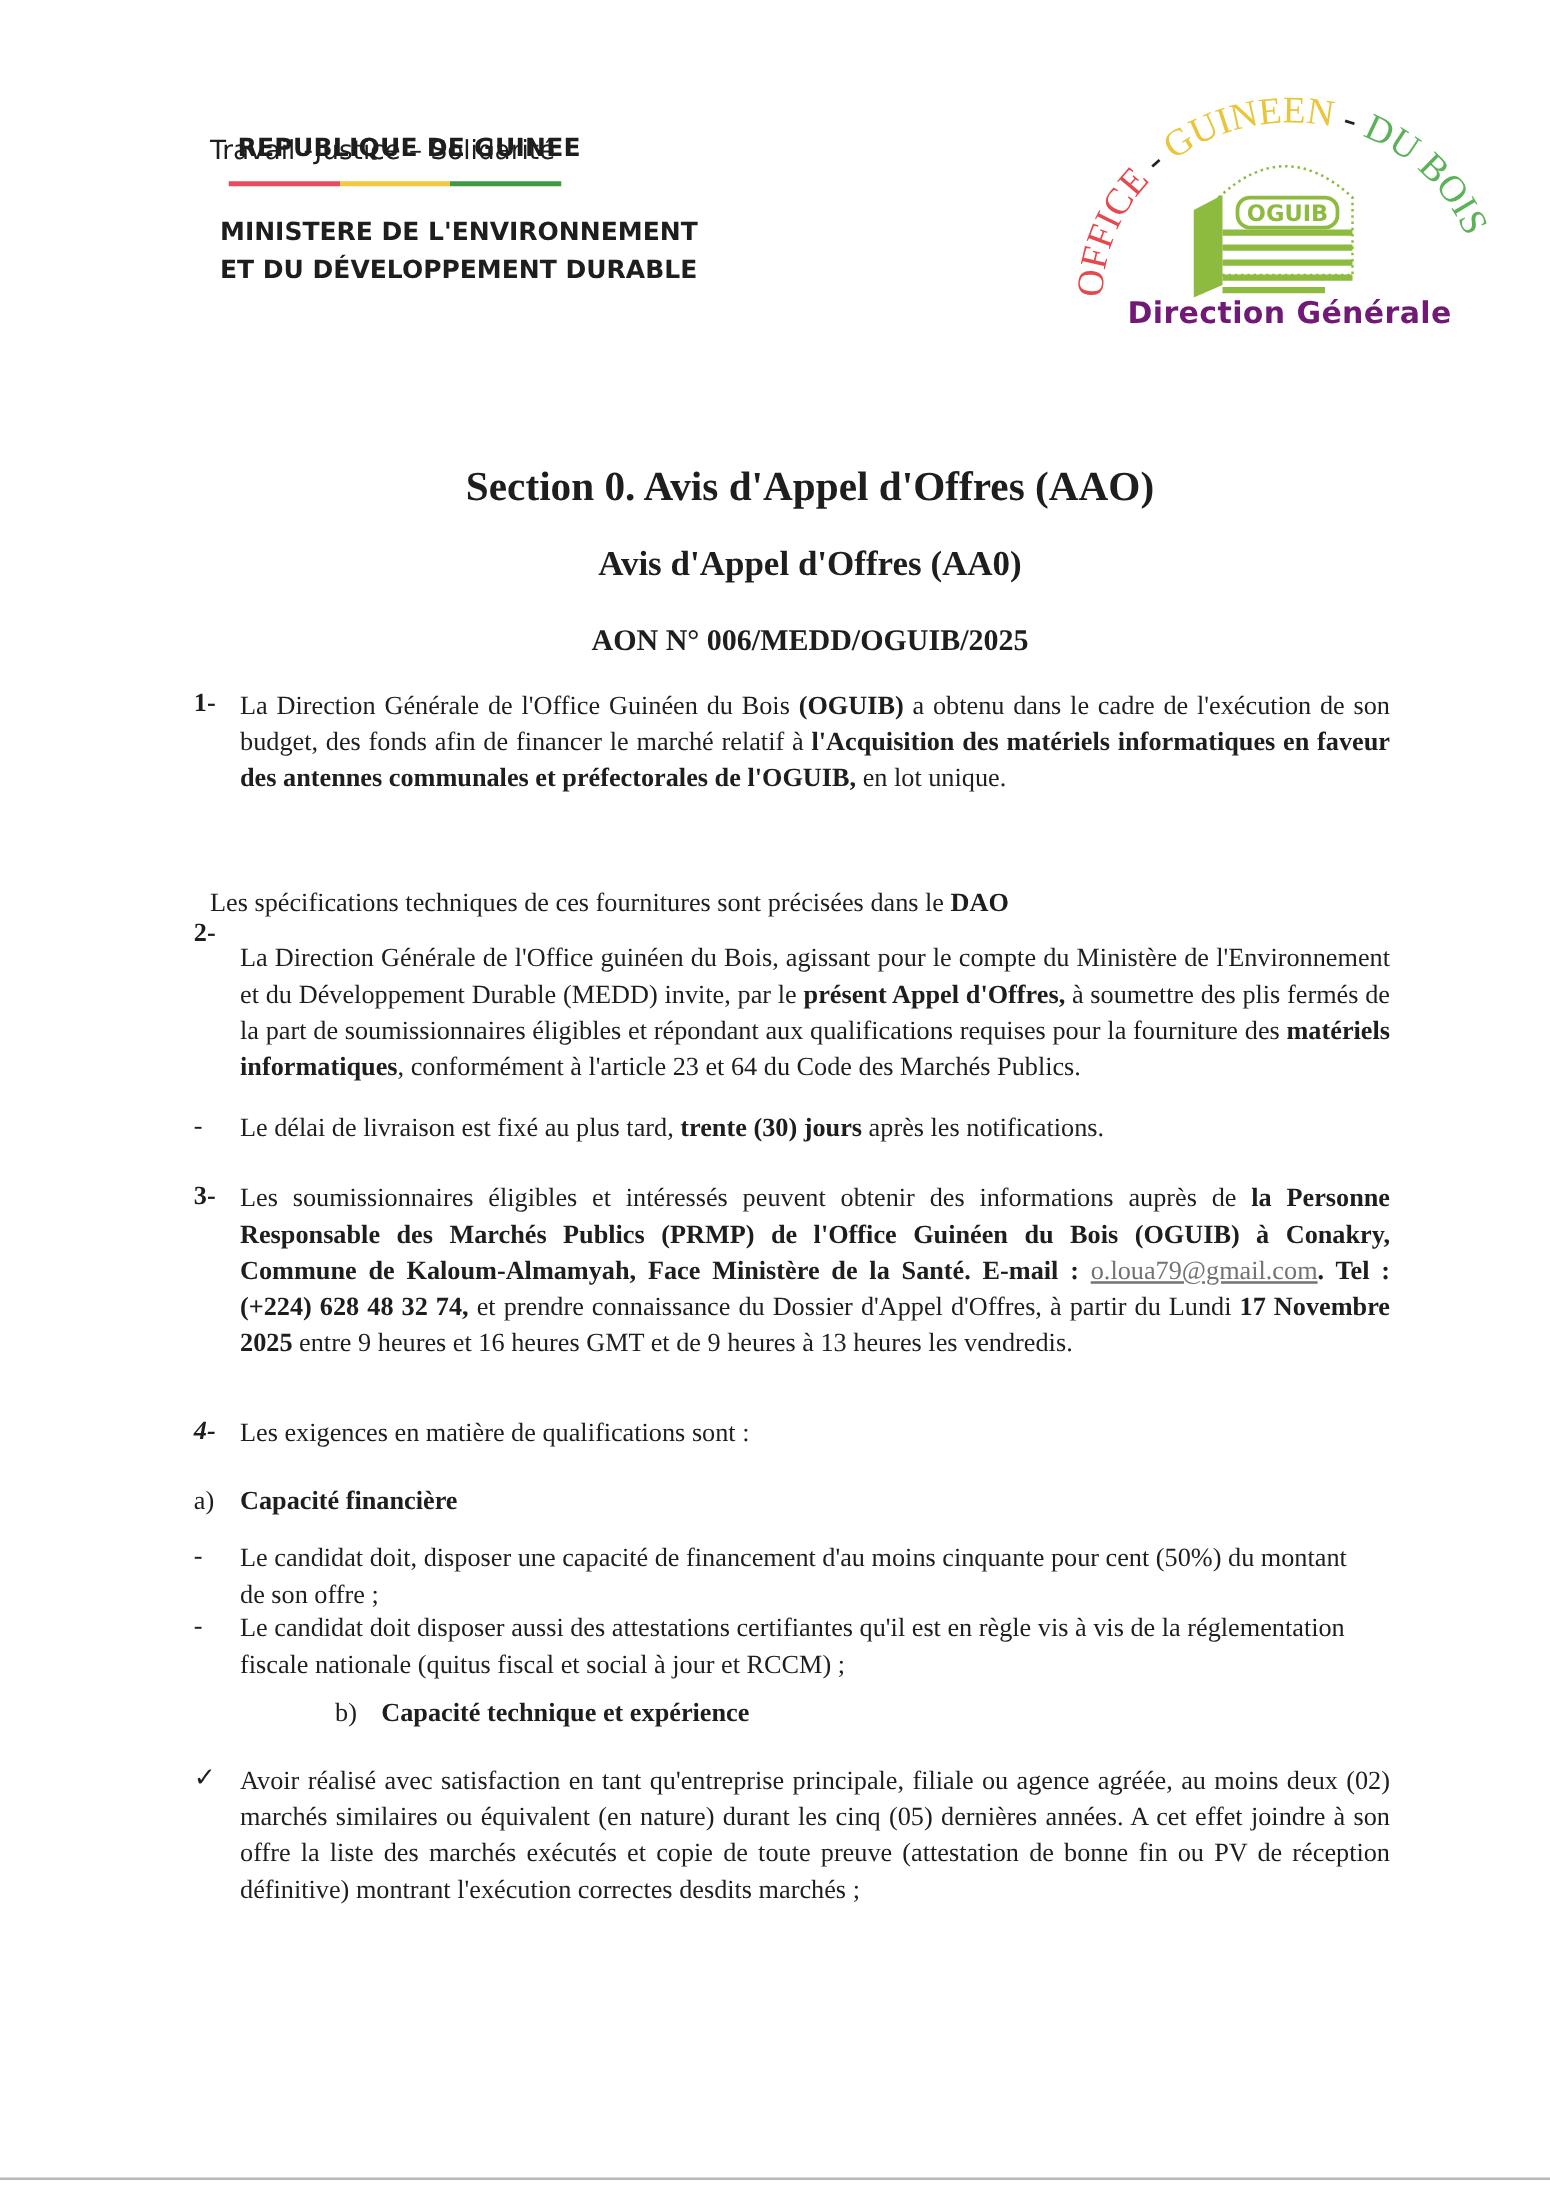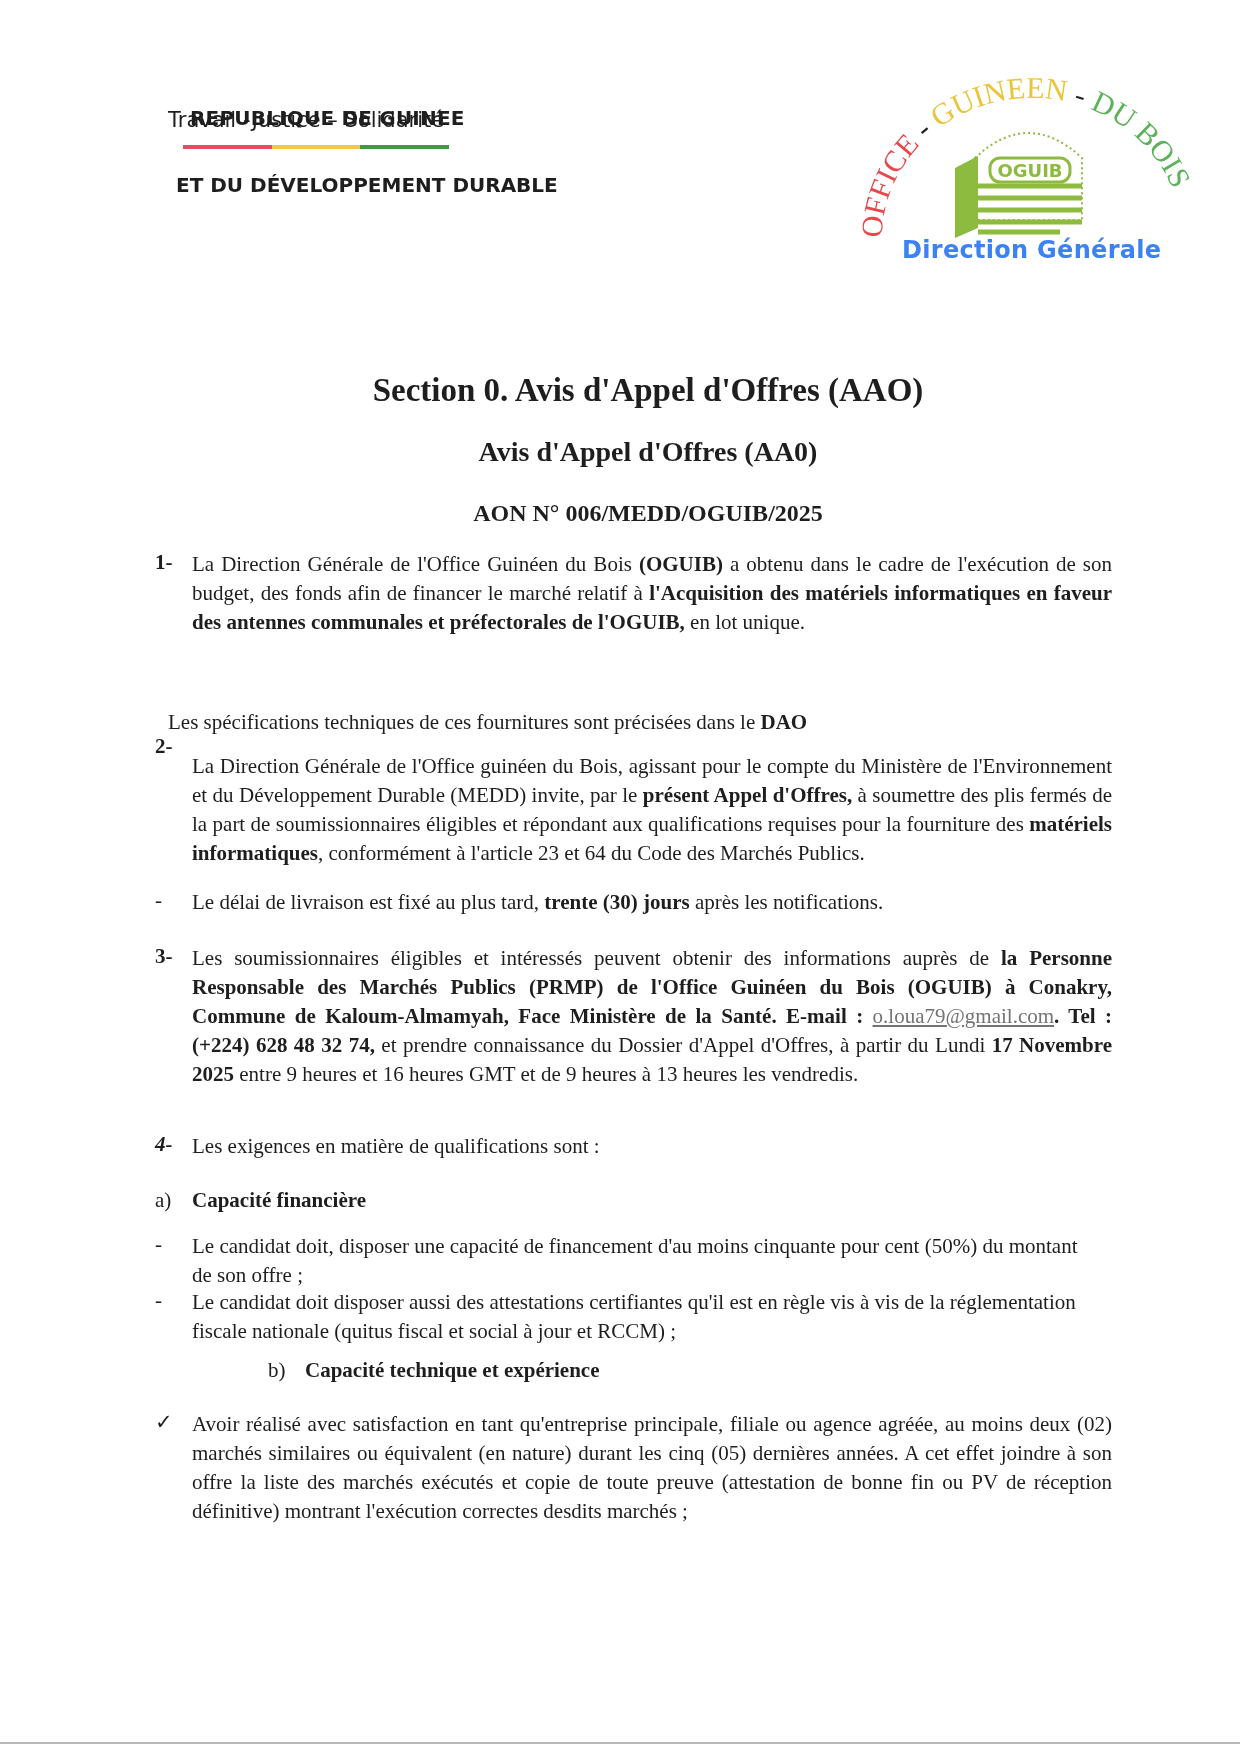--- a/index.html
+++ b/index.html
@@ -10,21 +10,21 @@
 
   
   #rep-title { left: 190px; top: 78px; font-size: 20px; font-weight: bold; letter-spacing: 0.2px; margin-top: 28px; }
   #rep-motto { left: 168px; top: 108px; font-size: 21px; font-weight: normal; }
   #flag-bar { left: 183px; top: 145px; width: 266px; height: 4px; display: flex; }
   #flag-bar span { flex: 1; height: 4px; }
   #ministry { left: 176px; top: 170px; font-size: 20px; font-weight: bold; line-height: 30px; }
 
   
   #logo { left: 860px; top: 68px; width: 340px; height: 210px; }
-  #logo-dg { left: 902px; top: 236px; font-size: 24px; font-weight: bold; color: #3b82f6; letter-spacing: 0.3px; }
+  #logo-dg { left: 902px; top: 236px; font-size: 24px; font-weight: bold; color: #701a75; letter-spacing: 0.3px; }
 
   
   .title { width: 1240px; left: 0; text-align: center; font-weight: bold; }
   #t1 { top: 372px; font-size: 33px; }
   #t2 { top: 436px; font-size: 28px; }
   #t3 { top: 500px; font-size: 24px; }
 
   
   .para { font-size: 21px; line-height: 29px; text-align: justify; }
   .num { position: absolute; font-weight: bold; font-size: 21px; }
@@ -39,20 +39,21 @@
 <body>
 
 <div id="rep-title" class="abs hdr-sans">REPUBLIQUE DE GUINEE</div>
 <div id="rep-motto" class="abs hdr-sans">Travail -Justice – Solidarité</div>
 <div id="flag-bar" class="abs">
   <span style="background:#e84a5f"></span>
   <span style="background:#f4c843"></span>
   <span style="background:#3f9a45"></span>
 </div>
 <div id="ministry" class="abs hdr-sans">
+  <div>MINISTERE DE L'ENVIRONNEMENT</div>
   <div>ET DU DÉVELOPPEMENT DURABLE</div>
 </div>
 
 <svg id="logo" class="abs" viewBox="0 0 340 210">
   <defs>
     <path id="arc" d="M 22 170 A 150 140 0 0 1 322 170"></path>
   </defs>
   <text font-family="Liberation Serif, serif" font-size="30">
     <textPath href="#arc" startOffset="0">
       <tspan fill="#e5484d">OFFICE</tspan>

